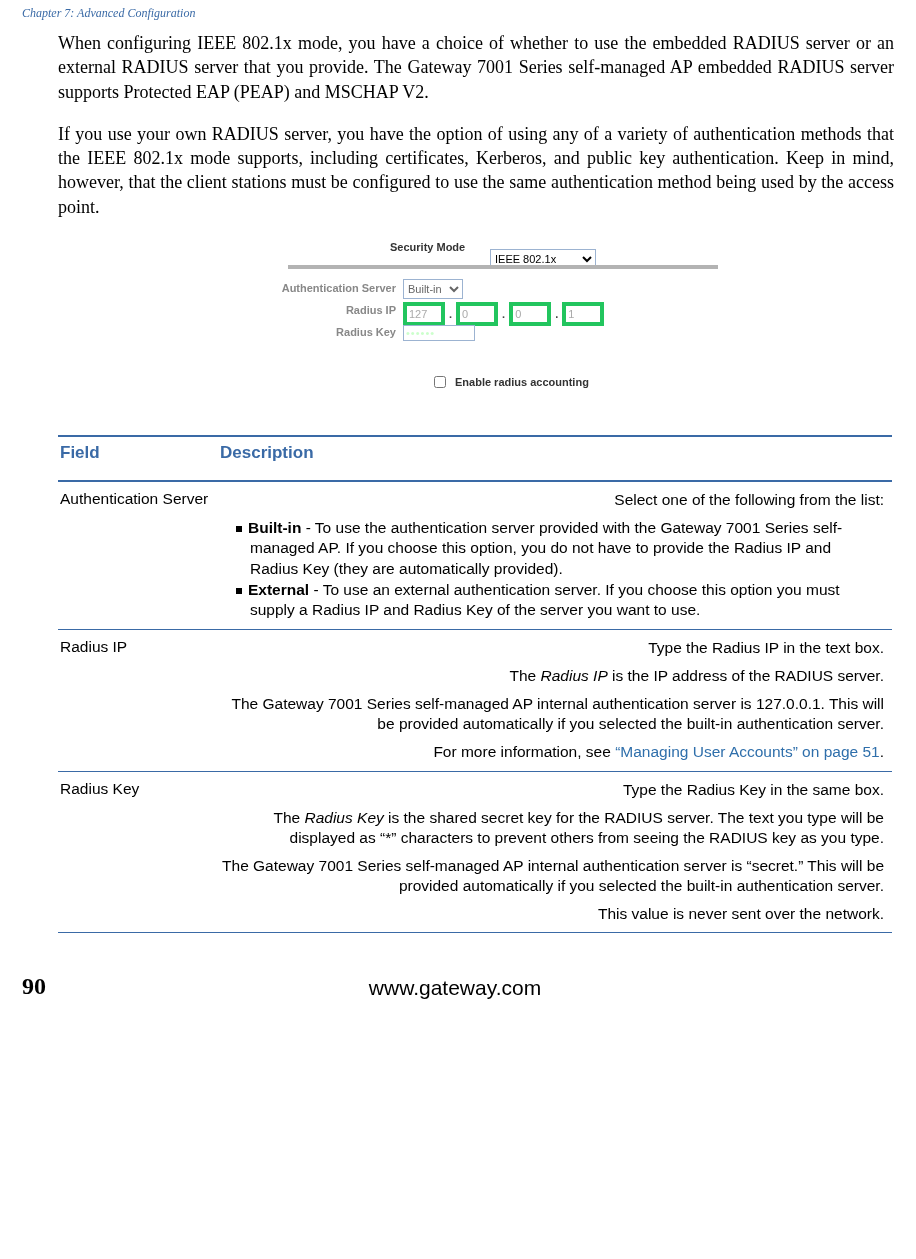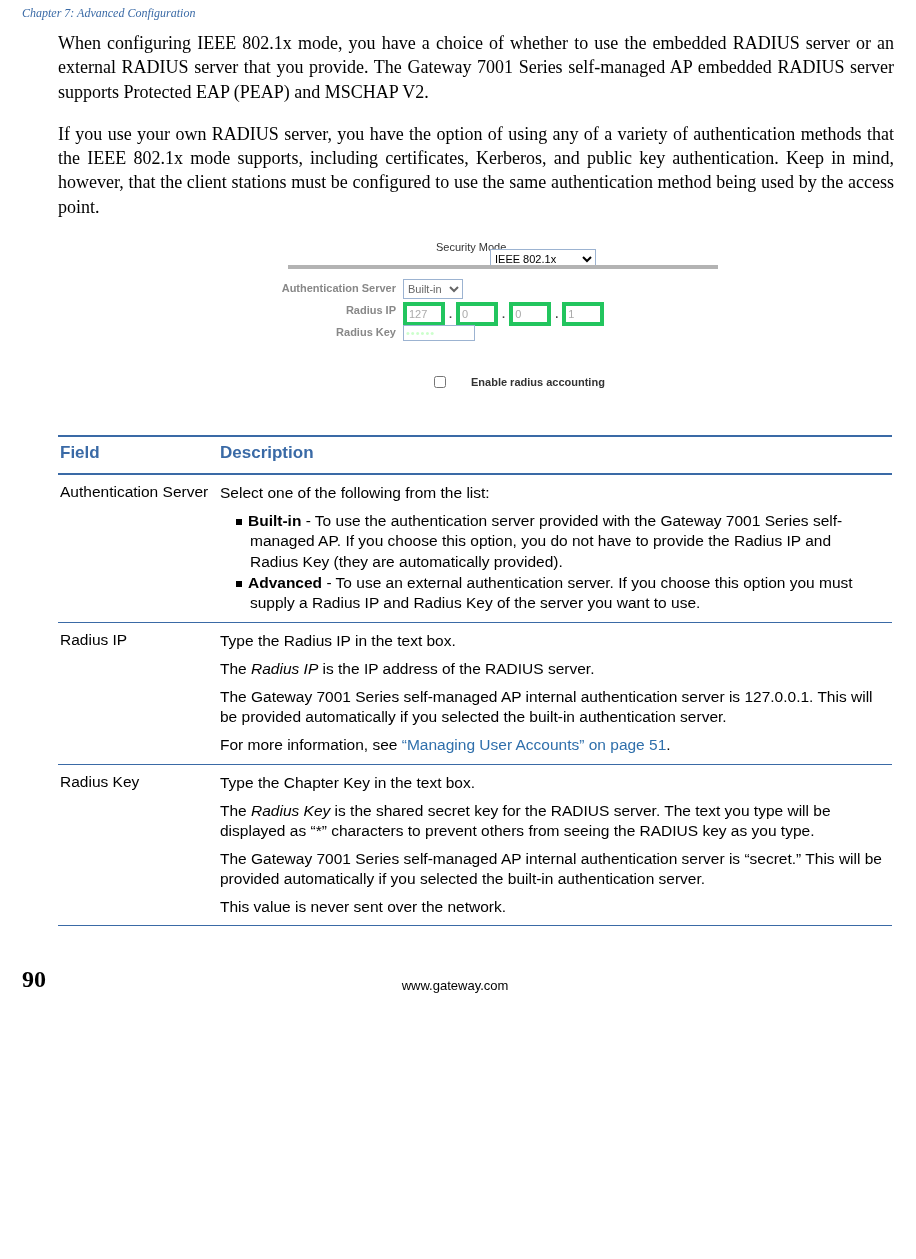--- a/index.html
+++ b/index.html
@@ -32,23 +32,22 @@
     height: 172px;
     position: relative;
     font-family: Verdana, Arial, sans-serif;
     font-size: 11px;
     color: #333;
   }
   .shot .sec-label {
     position: absolute;
     left: 190px;
     top: 4px;
-    font-weight: normal;
+    font-weight: bold;
     color: #333;
-    margin-left: 46px;
   }
   .shot select.sec {
     position: absolute;
     left: 290px;
     top: 12px;
     width: 106px;
     height: 20px;
     font-size: 11px;
     border: 1px solid #9cb3d1;
     background: #fff;
@@ -116,21 +115,21 @@
     color: #cfc;
     letter-spacing: 1px;
     padding: 1px 2px;
   }
   .shot .chkwrap {
     position: absolute;
     left: 230px;
     top: 136px;
     display: flex;
     align-items: center;
-    gap: 22px;
+    gap: 6px;
     color: #333;
   }
   .shot .chkwrap input {
     width: 12px;
     height: 12px;
   }
   .shot .chkwrap span {
     font-weight: bold;
   }
   
@@ -140,36 +139,37 @@
     border-collapse: collapse;
     width: 834px;
     font-family: Helvetica, Arial, sans-serif;
     font-size: 15.5px;
   }
   .fields-table th {
     text-align: left;
     font-weight: bold;
     color: #3a6aa6;
     font-size: 17px;
-    padding: 6px 8px 10px 2px;
+    padding: 6px 8px 17px 2px;
     border-top: 2px solid #3a6aa6;
     border-bottom: 2px solid #3a6aa6;
     background: #fff;
   }
   .fields-table td {
     vertical-align: top;
     padding: 8px 8px 8px 2px;
     border-bottom: 1px solid #3a6aa6;
   }
   .fields-table td.fld {
     width: 150px;
   }
   .fields-table td p {
     margin: 0 0 8px 0;
     line-height: 1.3;
+    text-align: right;
   }
   .fields-table td p:last-child { margin-bottom: 0; }
   .square {
     display: inline-block;
     width: 6px;
     height: 6px;
     background: #000;
     margin-right: 6px;
     position: relative;
     top: -1px;
@@ -196,21 +196,21 @@
     align-items: flex-end;
     padding: 22px 22px 0 22px;
   }
   .pagenum {
     font-family: Liberation Serif, serif;
     font-weight: bold;
     font-size: 24px;
   }
   .siteurl {
     font-family: Helvetica, Arial, sans-serif;
-    font-size: 13px;
+    font-size: 21px;
     flex: 1;
     text-align: center;
   }
 </style>
 </head>
 <body>
 
 <div class="page">
 
   <div class="chapter-title">Chapter 7: Advanced Configuration</div>
@@ -255,37 +255,37 @@
         <tr>
       <th>Field</th>
       <th>Description</th>
     </tr>
     <tr>
       <td class="fld">Authentication Server</td>
       <td>
         <p>Select one of the following from the list:</p>
         <ul class="bullets">
           <li><span class="square"></span><span class="b">Built-in</span><span> - To use the authentication server provided with the Gateway 7001 Series self-managed AP. If you choose this option, you do not have to provide the Radius IP and Radius Key (they are automatically provided).</span></li>
-          <li><span class="square"></span><span class="b">Advanced</span><span> - To use an external authentication server. If you choose this option you must supply a Radius IP and Radius Key of the server you want to use.</span></li>
+          <li><span class="square"></span><span class="b">External</span><span> - To use an external authentication server. If you choose this option you must supply a Radius IP and Radius Key of the server you want to use.</span></li>
         </ul>
       </td>
     </tr>
     <tr>
       <td class="fld">Radius IP</td>
       <td>
         <p>Type the Radius IP in the text box.</p>
         <p><span>The </span><span class="em">Radius IP</span><span> is the IP address of the RADIUS server.</span></p>
         <p>The Gateway 7001 Series self-managed AP internal authentication server is 127.0.0.1. This will be provided automatically if you selected the built-in authentication server.</p>
         <p><span>For more information, see </span><span class="link">“Managing User Accounts” on page 51</span><span>.</span></p>
       </td>
     </tr>
     <tr>
       <td class="fld">Radius Key</td>
       <td>
-        <p>Type the Chapter Key in the text box.</p>
+        <p>Type the Radius Key in the same box.</p>
         <p><span>The </span><span class="em">Radius Key</span><span> is the shared secret key for the RADIUS server. The text you type will be displayed as “*” characters to prevent others from seeing the RADIUS key as you type.</span></p>
         <p>The Gateway 7001 Series self-managed AP internal authentication server is “secret.” This will be provided automatically if you selected the built-in authentication server.</p>
         <p>This value is never sent over the network.</p>
       </td>
     </tr>
   </tbody>
     </table>
 
 </div>
 

